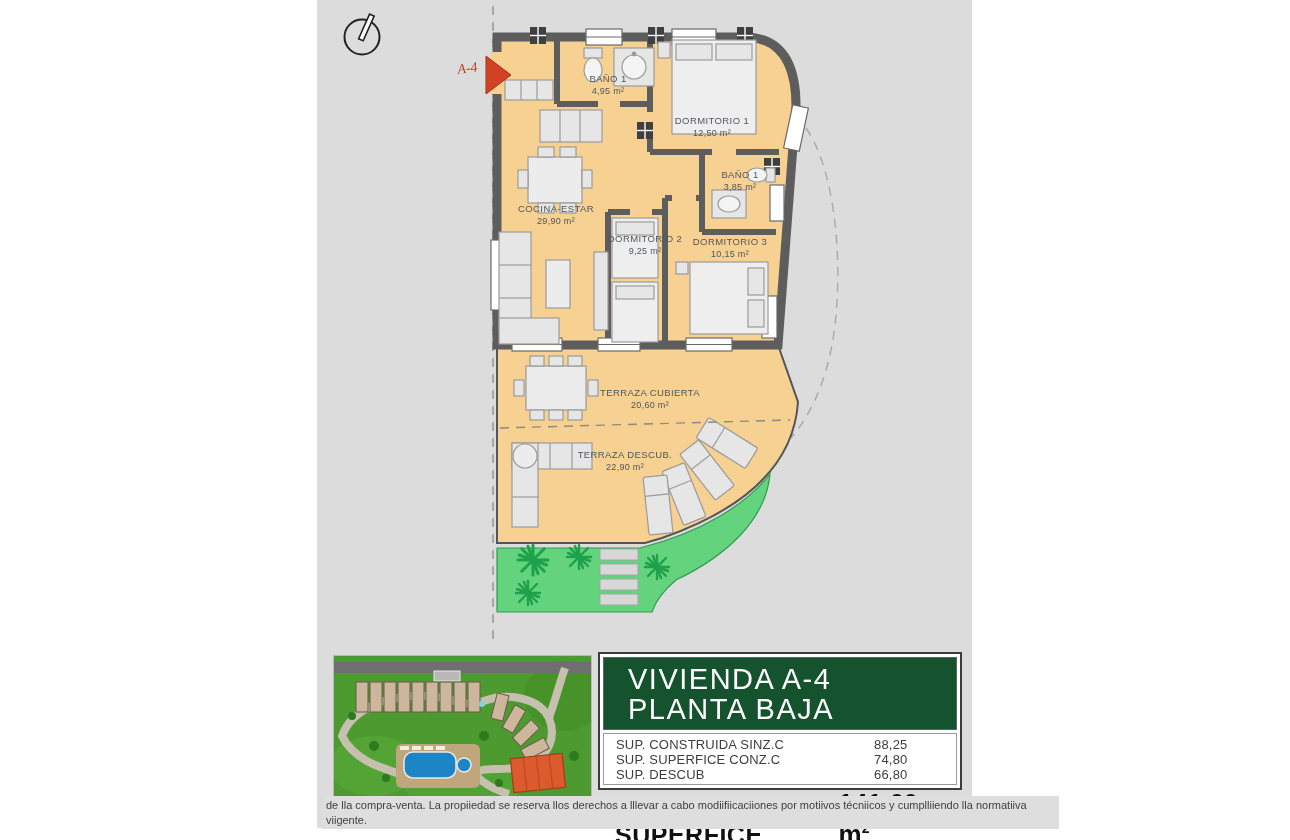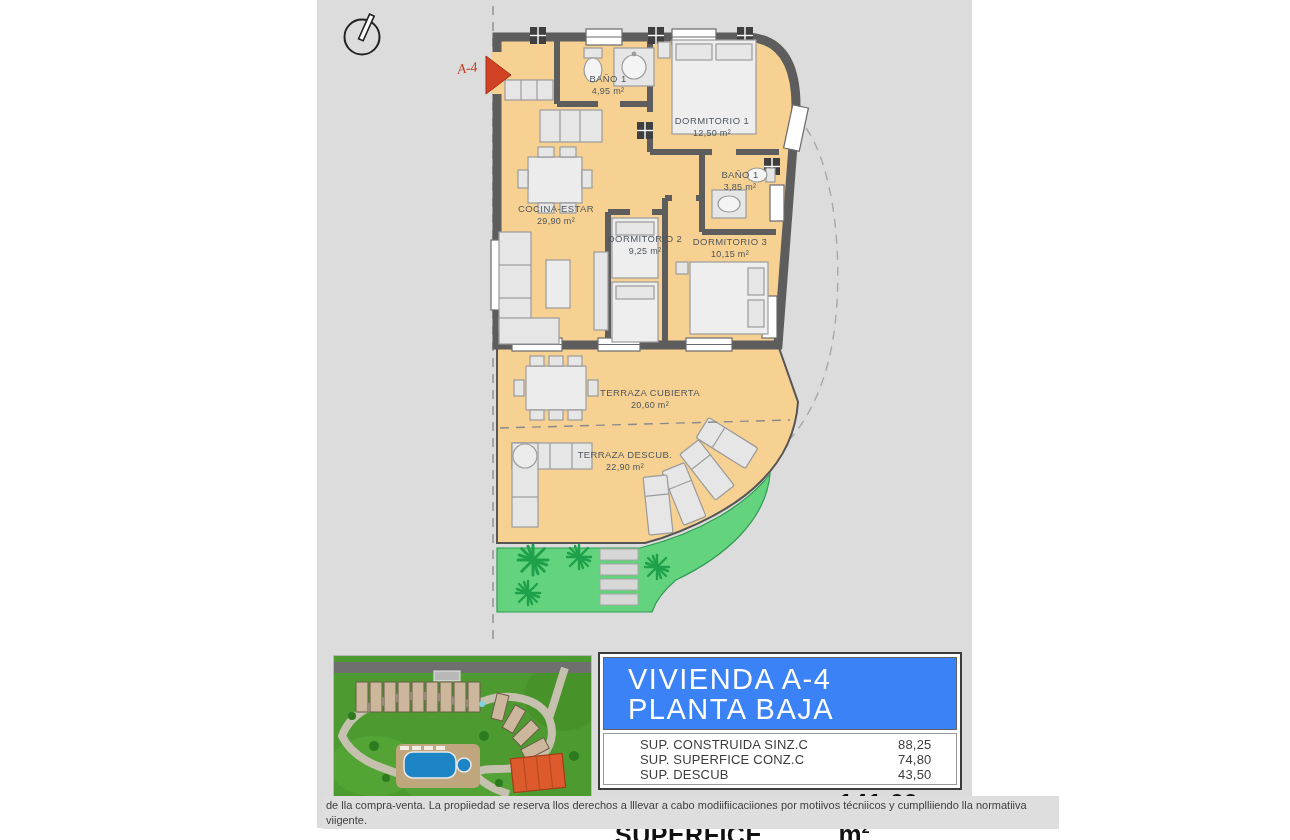--- a/index.html
+++ b/index.html
@@ -4,25 +4,25 @@
 <style>
   html,body{margin:0;padding:0;background:#ffffff;}
   .stage{position:relative;width:1290px;height:840px;background:#ffffff;overflow:hidden;
          font-family:"Liberation Sans", sans-serif;}
   .gray-band{position:absolute;left:317px;top:0;width:655px;height:828px;background:#dcdcdc;}
   .plan-svg{position:absolute;left:317px;top:0;}
   .thumb-svg{position:absolute;left:333px;top:655px;border:1px solid #b9b9b9;}
 
   .info-panel{position:absolute;left:598px;top:652px;width:364px;height:138px;
               background:#ffffff;border:2px solid #3c3c3c;box-sizing:border-box;padding:3px;}
-  .info-header{background:#3b82f6;border:1px solid #626262;color:#ffffff;
+  .info-header{background:#14532d;border:1px solid #626262;color:#ffffff;
                padding:6px 0 5px 24px;}
   .info-header .t-line{display:block;font-size:29px;line-height:30px;letter-spacing:1.5px;font-weight:400;}
   .sup-box{border:1px solid #9a9a9a;margin-top:3px;padding:3px 8px 2px 12px;}
-  .sup-row{display:flex;font-size:13px;line-height:15px;color:#3d3d3d;letter-spacing:0.2px;margin-left:24px;}
+  .sup-row{display:flex;font-size:13px;line-height:15px;color:#3d3d3d;letter-spacing:0.2px;}
   .sup-label{flex:0 0 258px;}
   .sup-value{text-align:right;}
   .total-row{display:flex;align-items:flex-end;justify-content:space-between;padding:3px 8px 0 12px;}
   .total-label{font-size:25px;font-weight:700;color:#111;letter-spacing:0.5px;}
   .total-value{font-size:26px;font-weight:700;color:#111;}
   .total-value sup{font-size:14px;}
 
   .disclaimer{position:absolute;left:322px;top:796px;width:737px;background:#dedede;
               font-size:11px;line-height:14.5px;color:#3e3e3e;padding:2px 4px;box-sizing:border-box;}
 
@@ -297,21 +297,21 @@
       <div class="sup-row">
         <span class="sup-label">SUP. CONSTRUIDA SINZ.C</span>
         <span class="sup-value">88,25</span>
       </div>
       <div class="sup-row">
         <span class="sup-label">SUP. SUPERFICE CONZ.C</span>
         <span class="sup-value">74,80</span>
       </div>
       <div class="sup-row">
         <span class="sup-label">SUP. DESCUB</span>
-        <span class="sup-value">43,50</span>
+        <span class="sup-value">66,80</span>
       </div>
     </div>
     <div class="total-row">
       <span class="total-label">TOTAL SUPERFICE</span>
       <span class="total-value"><span>141,60 m</span><sup>2</sup></span>
     </div>
   </div>
 
   <div class="disclaimer">
     <div>de lla compra-venta. La propiiedad se reserva llos derechos a lllevar a cabo modiifiicaciiones por motiivos técniicos y cumplliiendo lla normatiiva viigente.</div>

